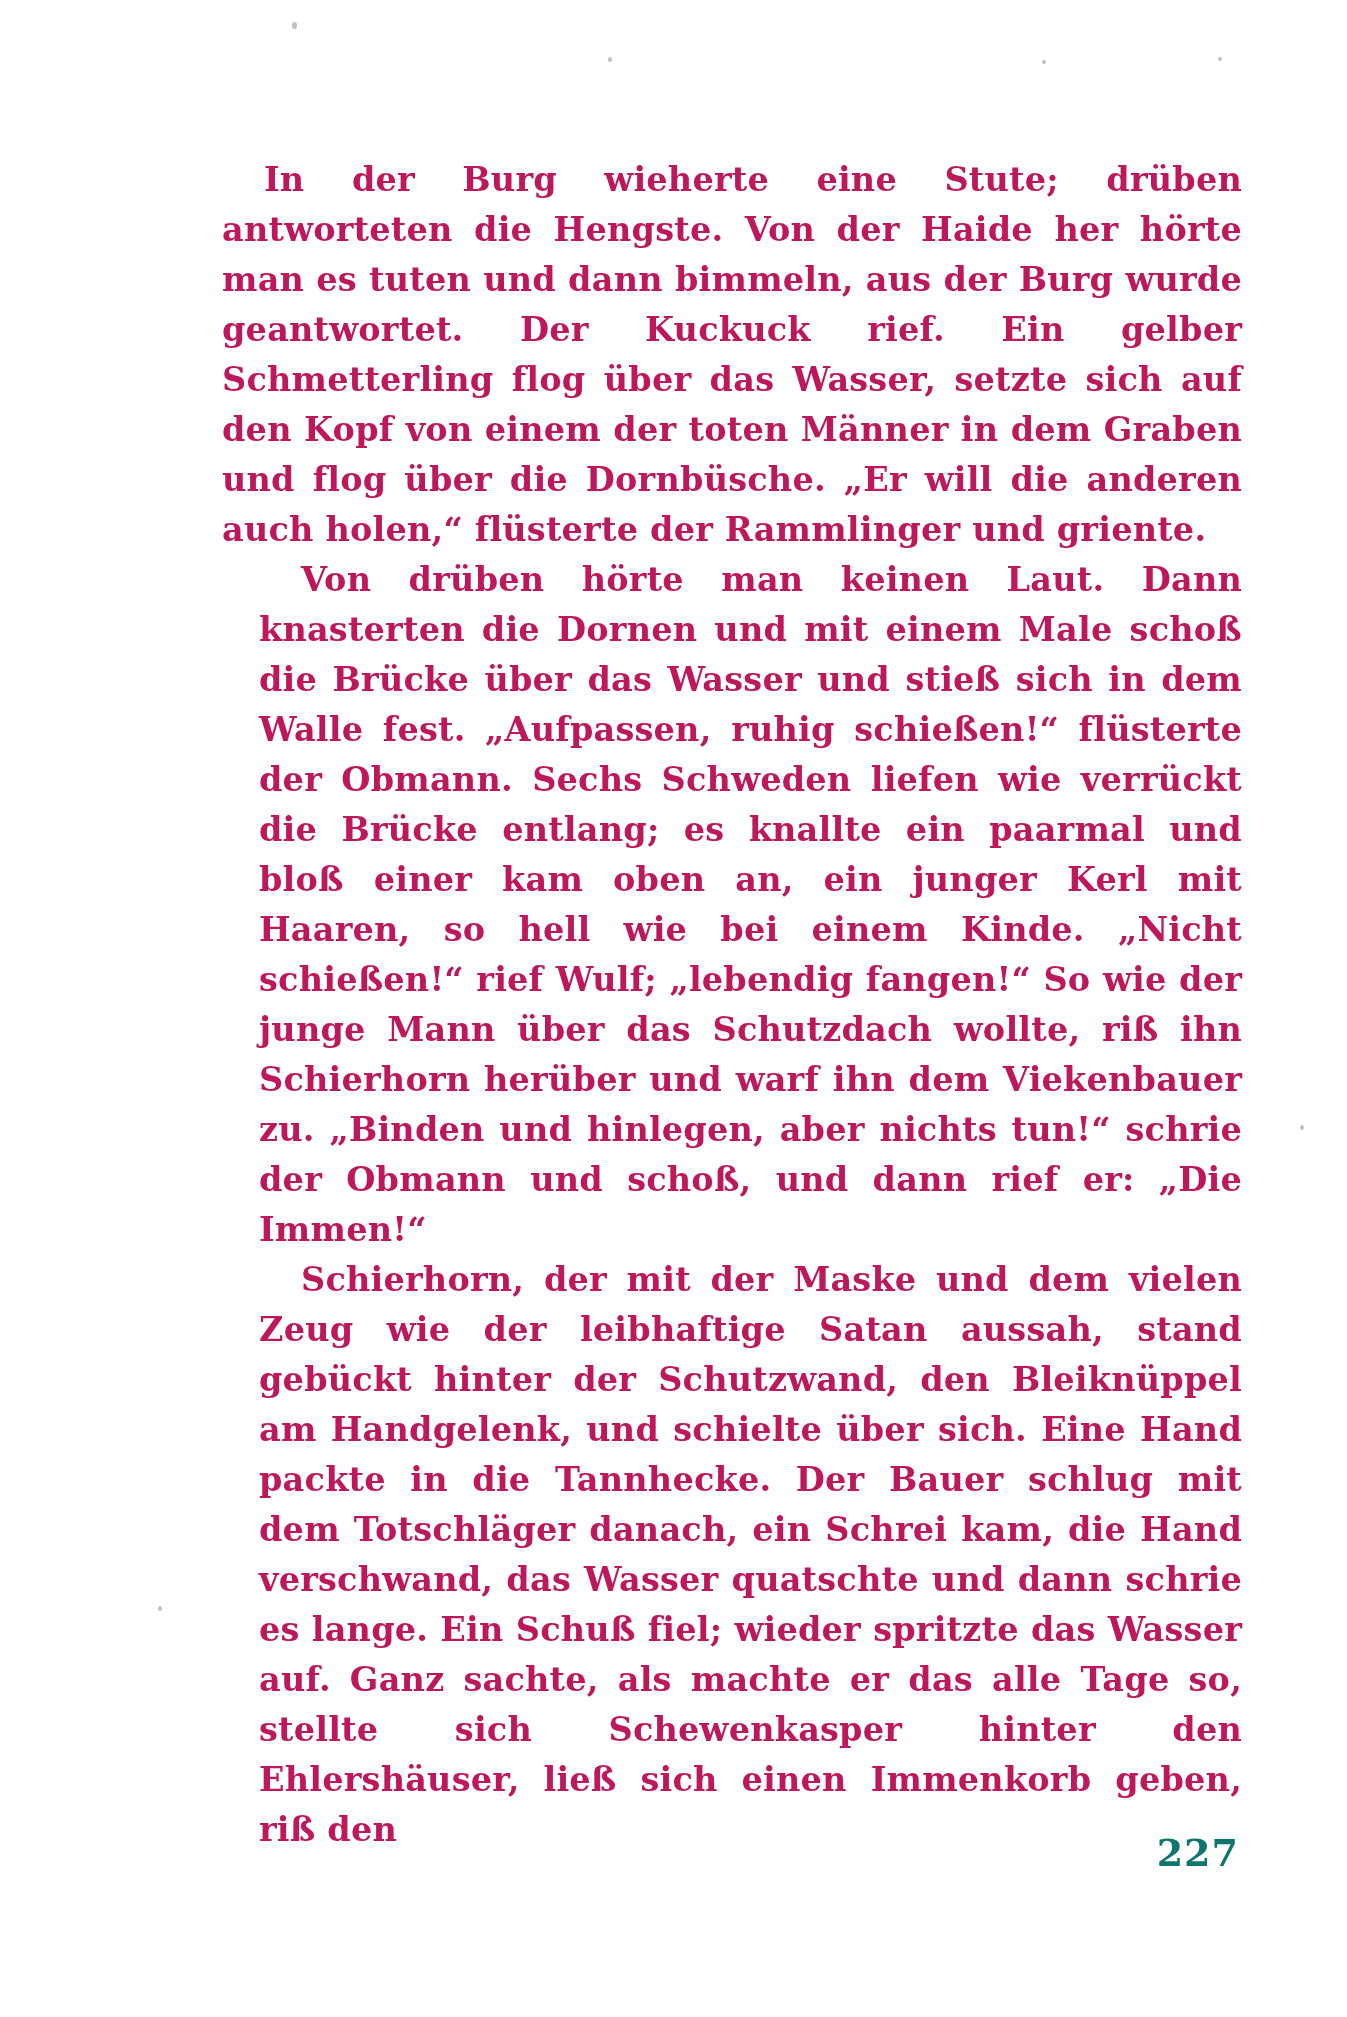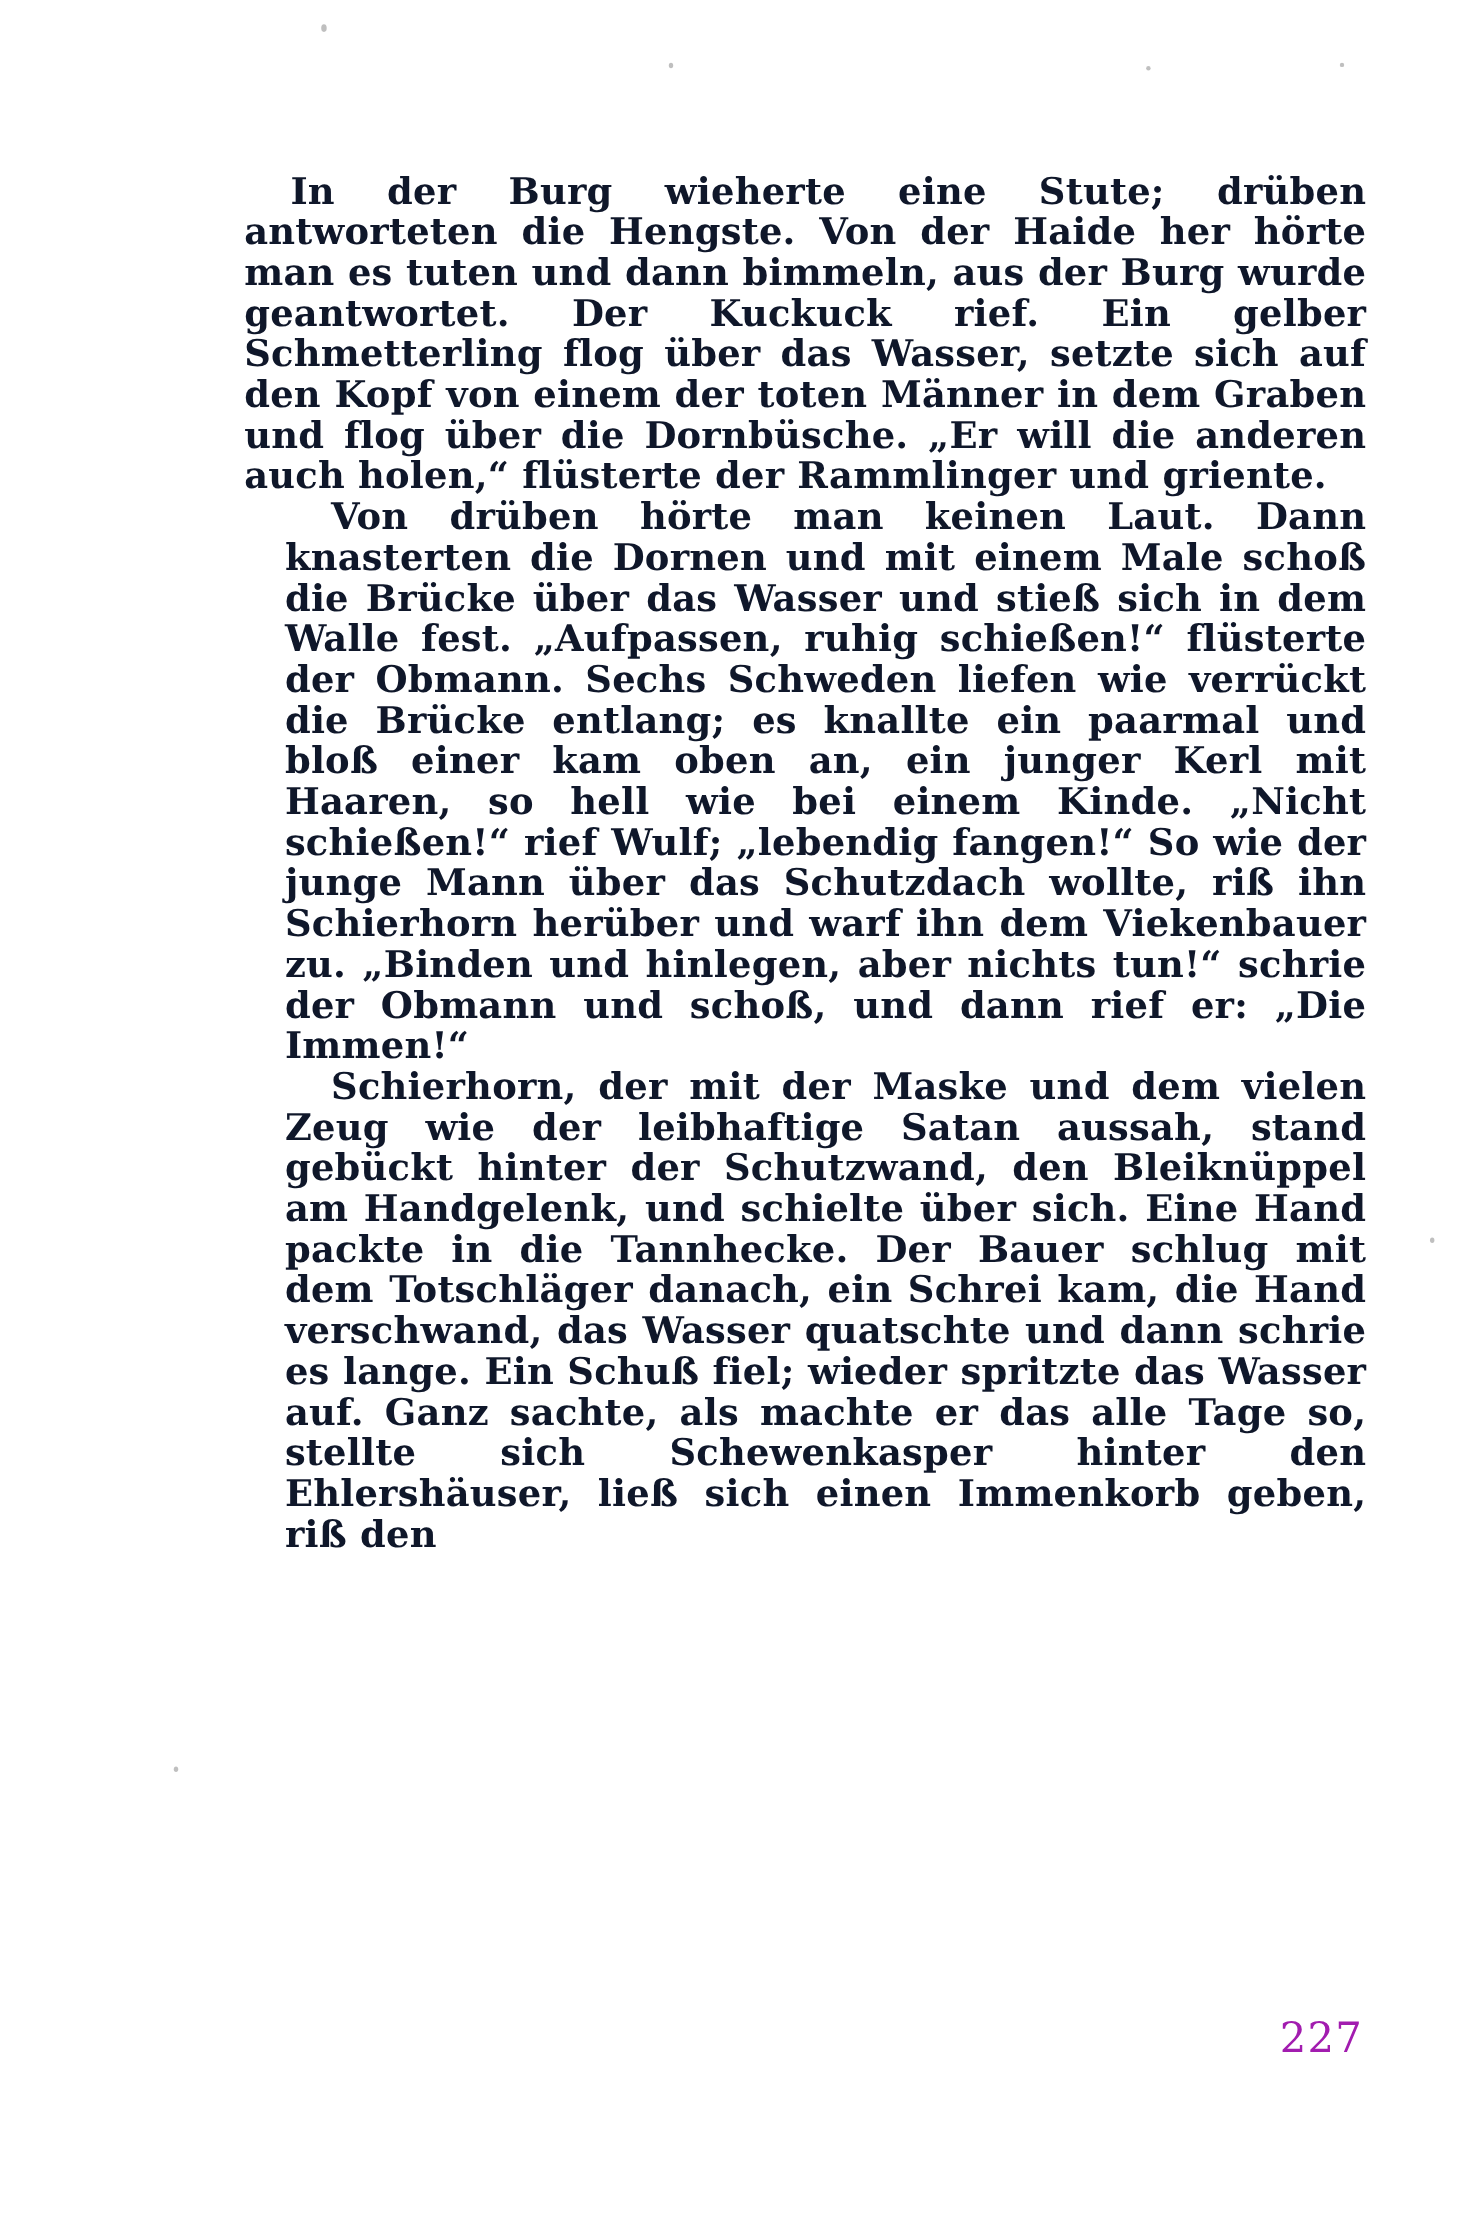--- a/index.html
+++ b/index.html
@@ -16,22 +16,22 @@
     overflow: hidden;
   }
   .textblock {
     position: absolute;
     left: 222px;
     top: 155px;
     width: 1020px;
     font-family: "DejaVu Serif", "Liberation Serif", serif;
     font-weight: 700;
     font-size: 33.5px;
-    line-height: 37px;
-    color: #0f172a;
+    line-height: 50px;
+    color: #be185d;
     text-align: justify;
     text-justify: inter-word;
     letter-spacing: 0.2px;
     -webkit-font-smoothing: none;
   }
   .para {
     margin: 0 0 0 0;
     text-indent: 42px;
     text-align: justify;
   }
@@ -40,23 +40,23 @@
   }
   .para + .para {
     margin-top: 0;
     margin-left: 37px;
   }
   .folio {
     position: absolute;
     right: 108px;
     top: 1830px;
     font-family: "DejaVu Serif", "Liberation Serif", serif;
-    font-weight: 400;
+    font-weight: 700;
     font-size: 38px;
-    color: #a21caf;
+    color: #0f766e;
     letter-spacing: 1px;
   }
   
   .speck {
     position: absolute;
     background: #8a8a8a;
     border-radius: 50%;
     opacity: 0.55;
   }
 </style>

